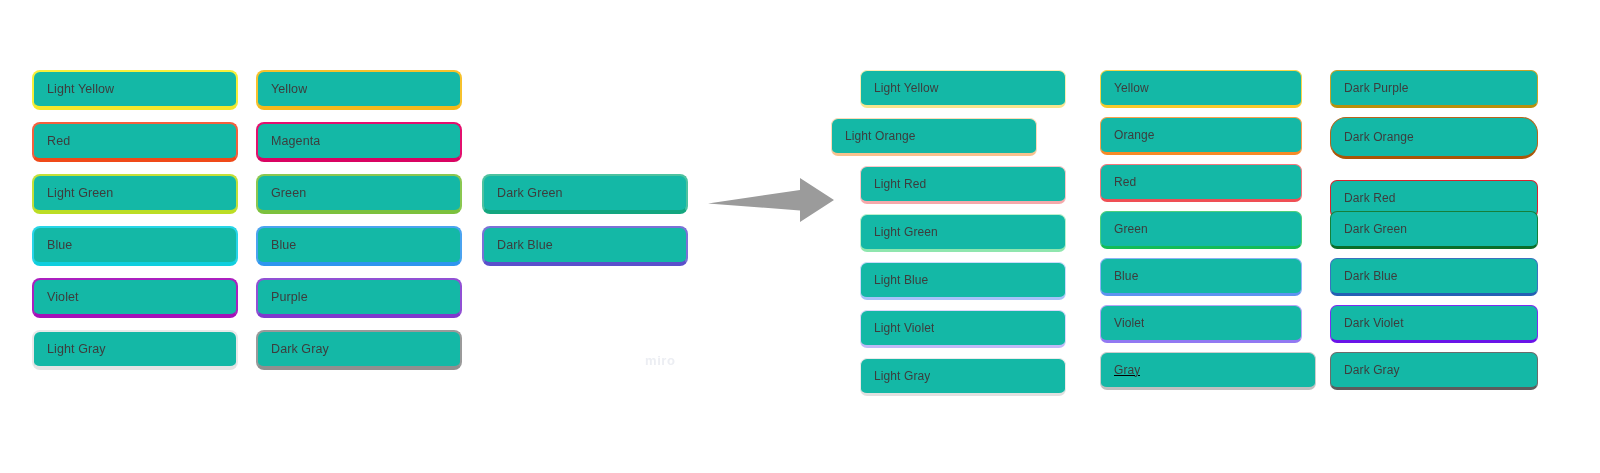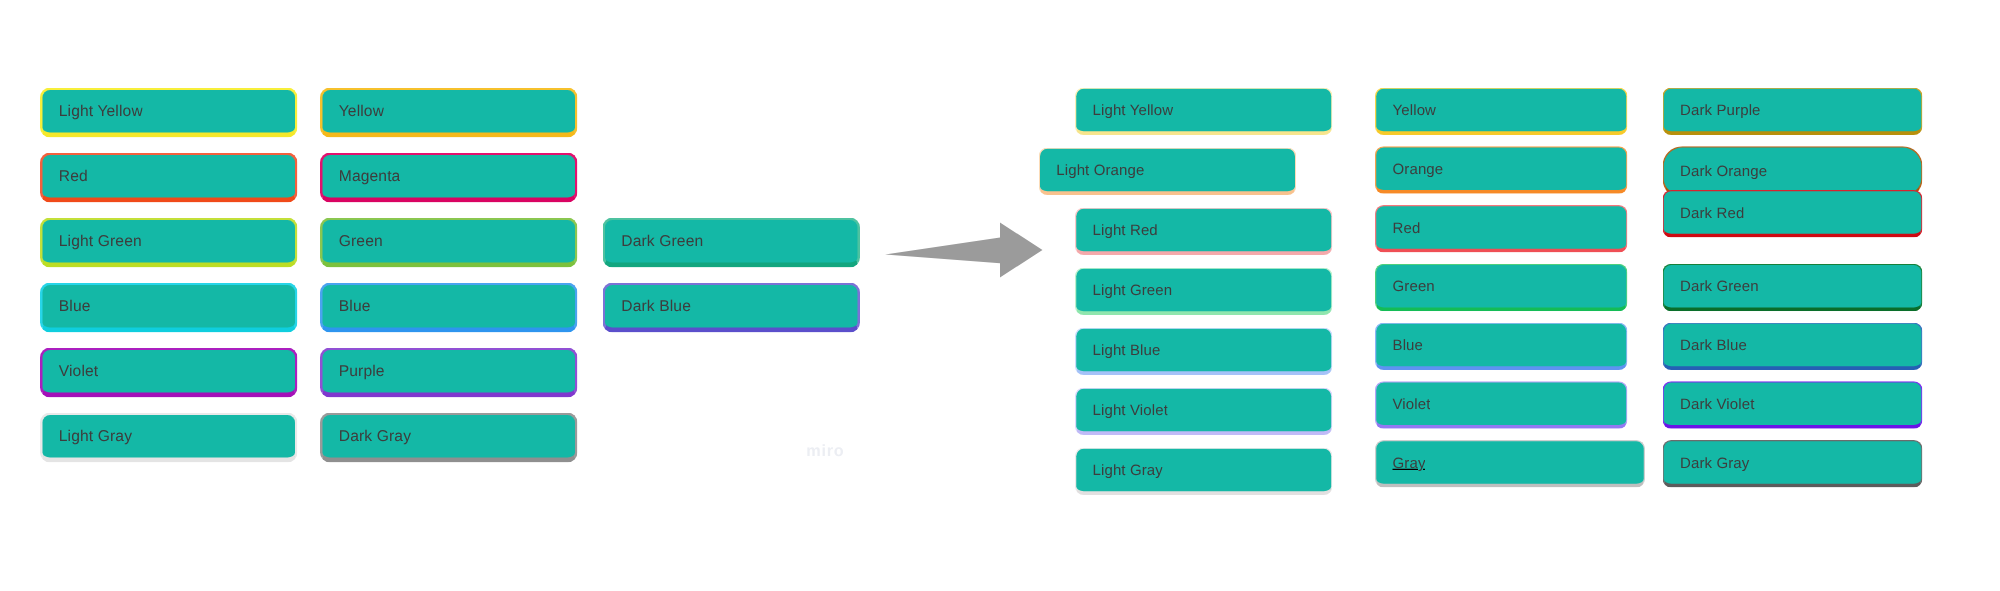--- a/index.html
+++ b/index.html
@@ -171,21 +171,21 @@
       </div>
       <div class="card pale" style="left: 1100px; top: 352px; width: 216px; height: 38px; border-color: rgb(206, 206, 206) rgb(206, 206, 206) rgb(191, 191, 191); text-decoration: underline;">
         <span class="card-label">Gray</span>
       </div>
       <div class="card pale" style="left: 1330px; top: 70px; width: 208px; height: 38px; border-color: rgb(201, 162, 39) rgb(201, 162, 39) rgb(184, 144, 12);">
         <span class="card-label">Dark Purple</span>
       </div>
       <div class="card pale" style="left: 1330px; top: 117px; width: 208px; height: 42px; border-color: rgb(184, 101, 28) rgb(184, 101, 28) rgb(171, 85, 6); border-radius: 16px;">
         <span class="card-label">Dark Orange</span>
       </div>
-      <div class="card pale" style="left: 1330px; top: 152px; width: 208px; height: 38px; border-color: rgb(216, 35, 47) rgb(216, 35, 47) rgb(207, 9, 18);">
+      <div class="card pale" style="left: 1330px; top: 180px; width: 208px; height: 38px; border-color: rgb(216, 35, 47) rgb(216, 35, 47) rgb(207, 9, 18);">
         <span class="card-label">Dark Red</span>
       </div>
       <div class="card pale" style="left: 1330px; top: 211px; width: 208px; height: 38px; border-color: rgb(22, 128, 58) rgb(22, 128, 58) rgb(10, 110, 42);">
         <span class="card-label">Dark Green</span>
       </div>
       <div class="card pale" style="left: 1330px; top: 258px; width: 208px; height: 38px; border-color: rgb(58, 114, 191) rgb(58, 114, 191) rgb(37, 96, 180);">
         <span class="card-label">Dark Blue</span>
       </div>
       <div class="card pale" style="left: 1330px; top: 305px; width: 208px; height: 38px; border-color: rgb(123, 45, 240) rgb(123, 45, 240) rgb(106, 20, 232);">
         <span class="card-label">Dark Violet</span>

